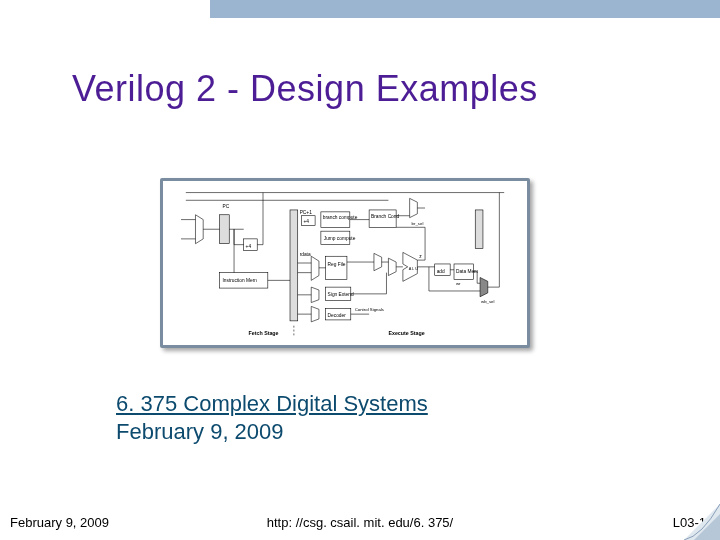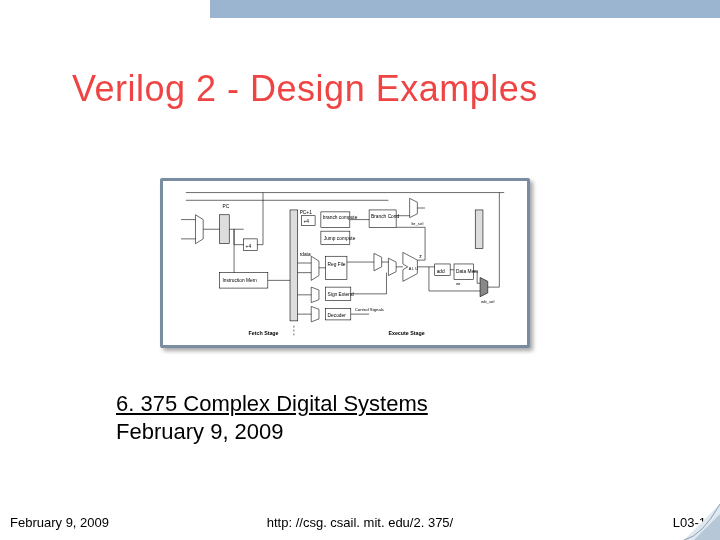--- a/index.html
+++ b/index.html
@@ -18,21 +18,21 @@
     width: 510px;
     height: 18px;
     background: #9bb4cf;
   }
   .title {
     position: absolute;
     top: 68px;
     left: 72px;
     font-size: 36px;
     font-weight: 400;
-    color: #ef4444;
+    color: #4c1d95;
     letter-spacing: 0.5px;
   }
   .diagram-frame {
     position: absolute;
     top: 178px;
     left: 160px;
     width: 370px;
     height: 170px;
     border: 3px solid #7a8da0;
     border-radius: 2px;
@@ -42,21 +42,21 @@
   .diagram-svg {
     width: 100%;
     height: 100%;
   }
   .subtitle-block {
     position: absolute;
     top: 390px;
     left: 116px;
     font-size: 22px;
     line-height: 1.25;
-    color: #000000;
+    color: #0c4a6e;
   }
   .course { text-decoration: underline; }
   .footer-left {
     position: absolute;
     bottom: 10px;
     left: 10px;
     font-size: 13px;
     color: #000;
     font-family: Arial, sans-serif;
   }
@@ -208,20 +208,20 @@
     </g>
   </svg>
 </div>
 
 <div class="subtitle-block">
   <div class="course">6. 375 Complex Digital Systems</div>
   <div>February 9, 2009</div>
 </div>
 
 <div class="footer-left">February 9, 2009</div>
-<div class="footer-center">http: //csg. csail. mit. edu/2. 375/</div>
+<div class="footer-center">http: //csg. csail. mit. edu/6. 375/</div>
 <div class="footer-right">L03-1</div>
 
 <svg class="corner-fold" viewBox="0 0 36 36">
   <polygon points="36,36 0,36 36,0" fill="#dfe7ef"></polygon>
   <polygon points="36,36 10,36 36,10" fill="#b6c7d8"></polygon>
   <path d="M0,36 Q18,32 36,0" fill="none" stroke="#8aa0b8" stroke-width="1"></path>
 </svg>
 
 </body></html>

